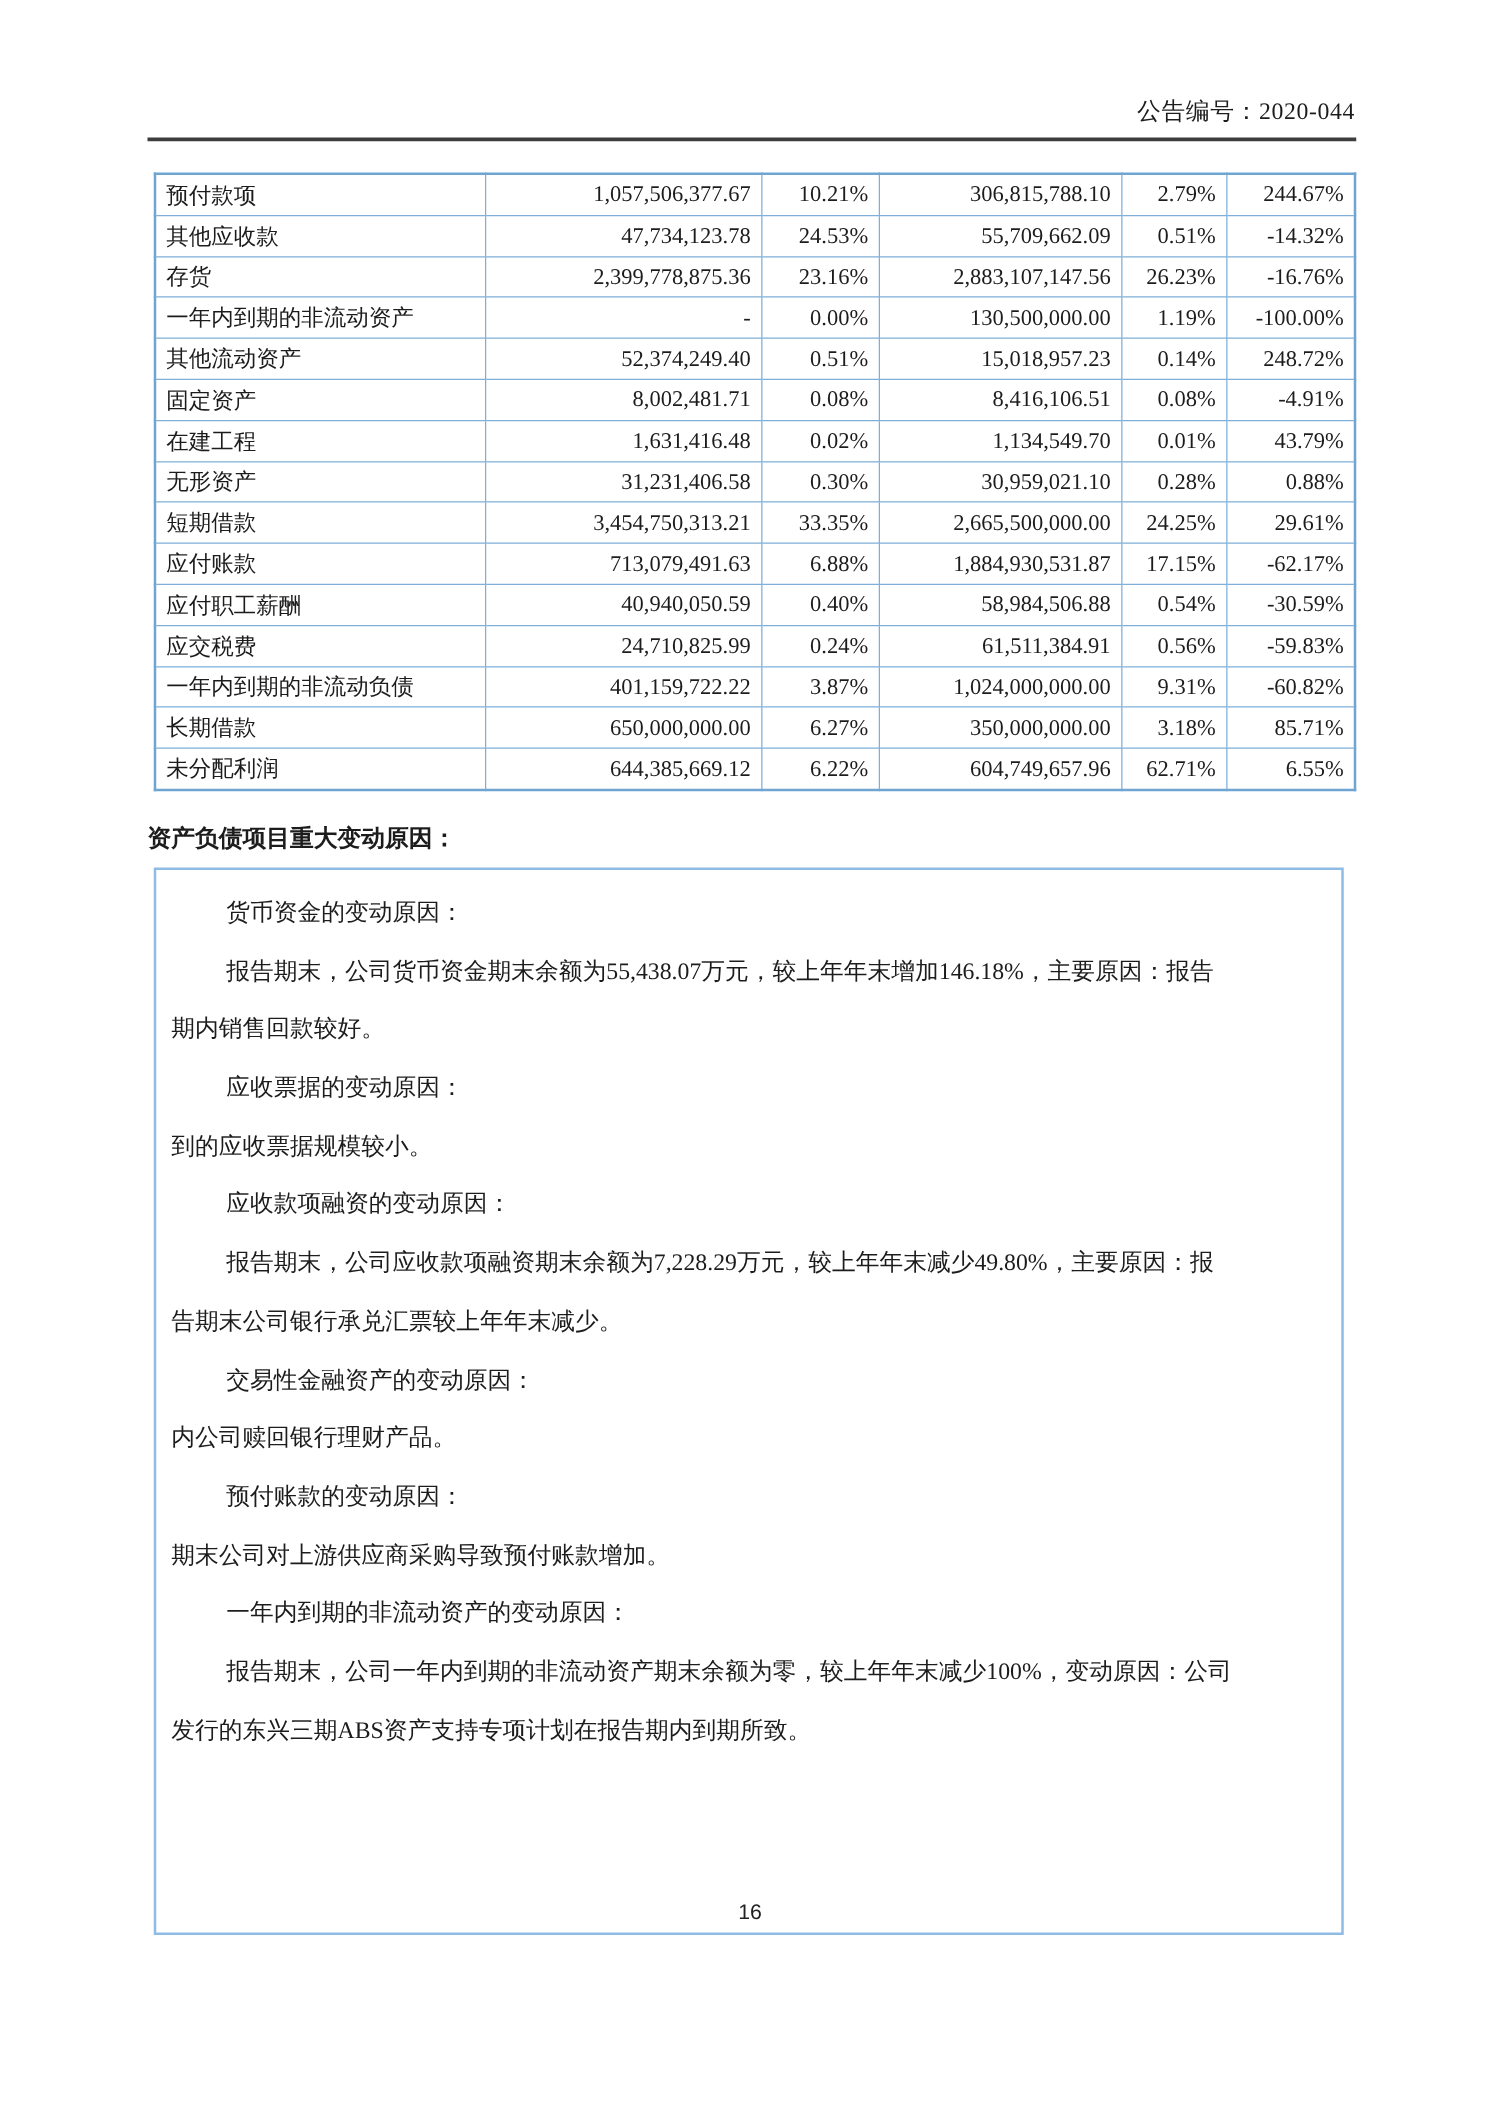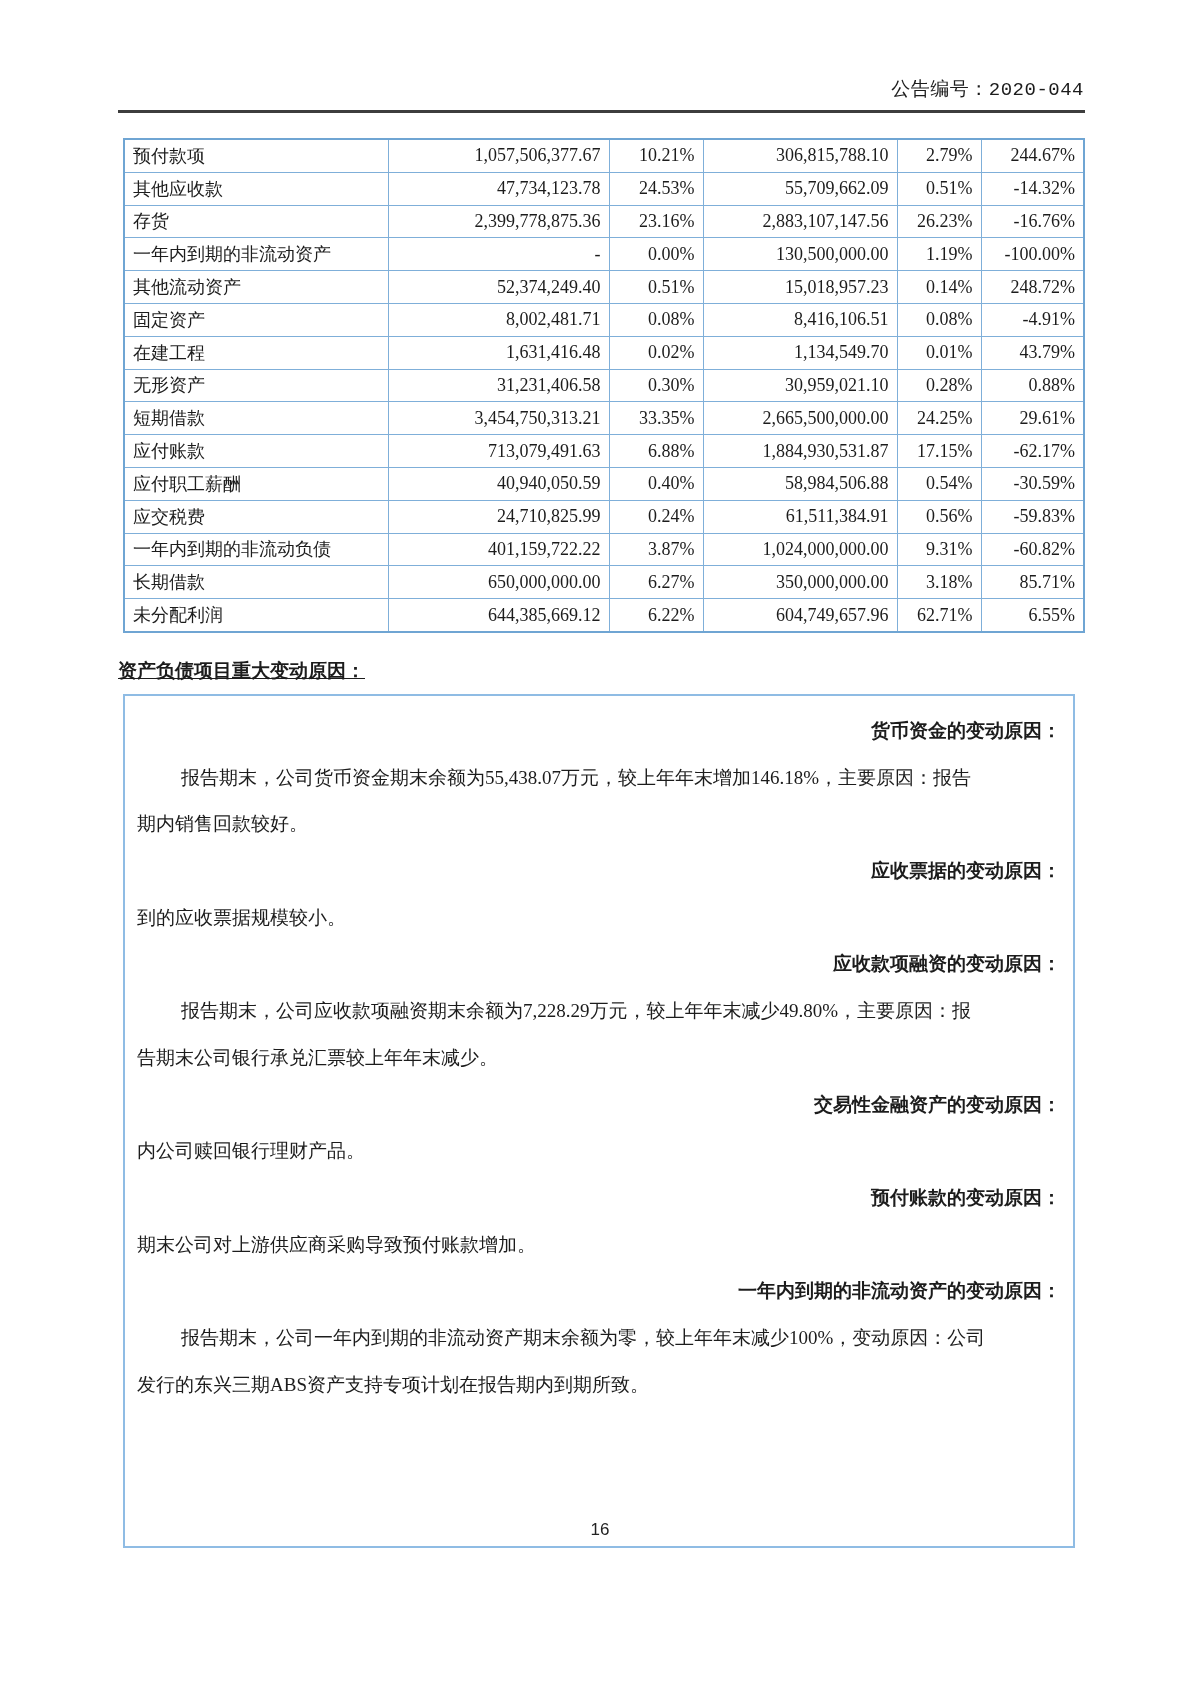--- a/index.html
+++ b/index.html
@@ -6,21 +6,21 @@
   .page {
     position:relative;
     width:1200px; height:1697px;
     background:#ffffff;
     font-family:"Liberation Serif","DejaVu Serif",serif;
     color:#1c1c1c;
     overflow:hidden;
   }
   .doc-number {
     position:absolute; top:76px; right:116px;
-    font-size:19px; letter-spacing:0.5px;font-family:Liberation Mono, monospace;
+    font-size:19px; letter-spacing:0.5px;
   }
   .header-rule {
     position:absolute; left:118px; top:110px;
     width:967px; height:3px; background:#3d3d3d;
   }
   table.fin {
     position:absolute; left:123px; top:138px;
     width:960px; border-collapse:collapse; table-layout:fixed;
     font-size:18px;
     border:2px solid #6fa5d3;
@@ -29,35 +29,35 @@
     border:1px solid #7fafd9;
     height:31.8px;
     padding:0 8px;
     white-space:nowrap;
     overflow:hidden;
   }
   td.c-name { text-align:left; padding-left:12px; }
   td.c-num  { text-align:right; }
   .section-title {
     position:absolute; left:118px; top:658px;
-    font-size:19px; font-weight:bold;text-decoration:underline;
+    font-size:19px; font-weight:bold;
   }
   .reasons-box {
     position:absolute; left:123px; top:694px;
     width:952px; height:854px;
     border:2px solid #8fbce4;
     box-sizing:border-box;
     padding:12px 12px 0 12px;
     overflow:hidden;
   }
   .bline {
     height:46.7px; line-height:46.7px;
     font-size:19px; white-space:nowrap; overflow:hidden;
   }
-  .sub-title { font-weight:bold; padding-left:44px;text-align:right; }
+  .sub-title { font-weight:normal; padding-left:44px; }
   .para-line.indent { padding-left:44px; }
   .page-number {
     position:absolute; top:1520px; left:0; width:100%;
     text-align:center;
     font-family:"Liberation Sans","DejaVu Sans",sans-serif;
     font-size:17px; color:#222;
   }
 </style>
 </head>
 <body>

